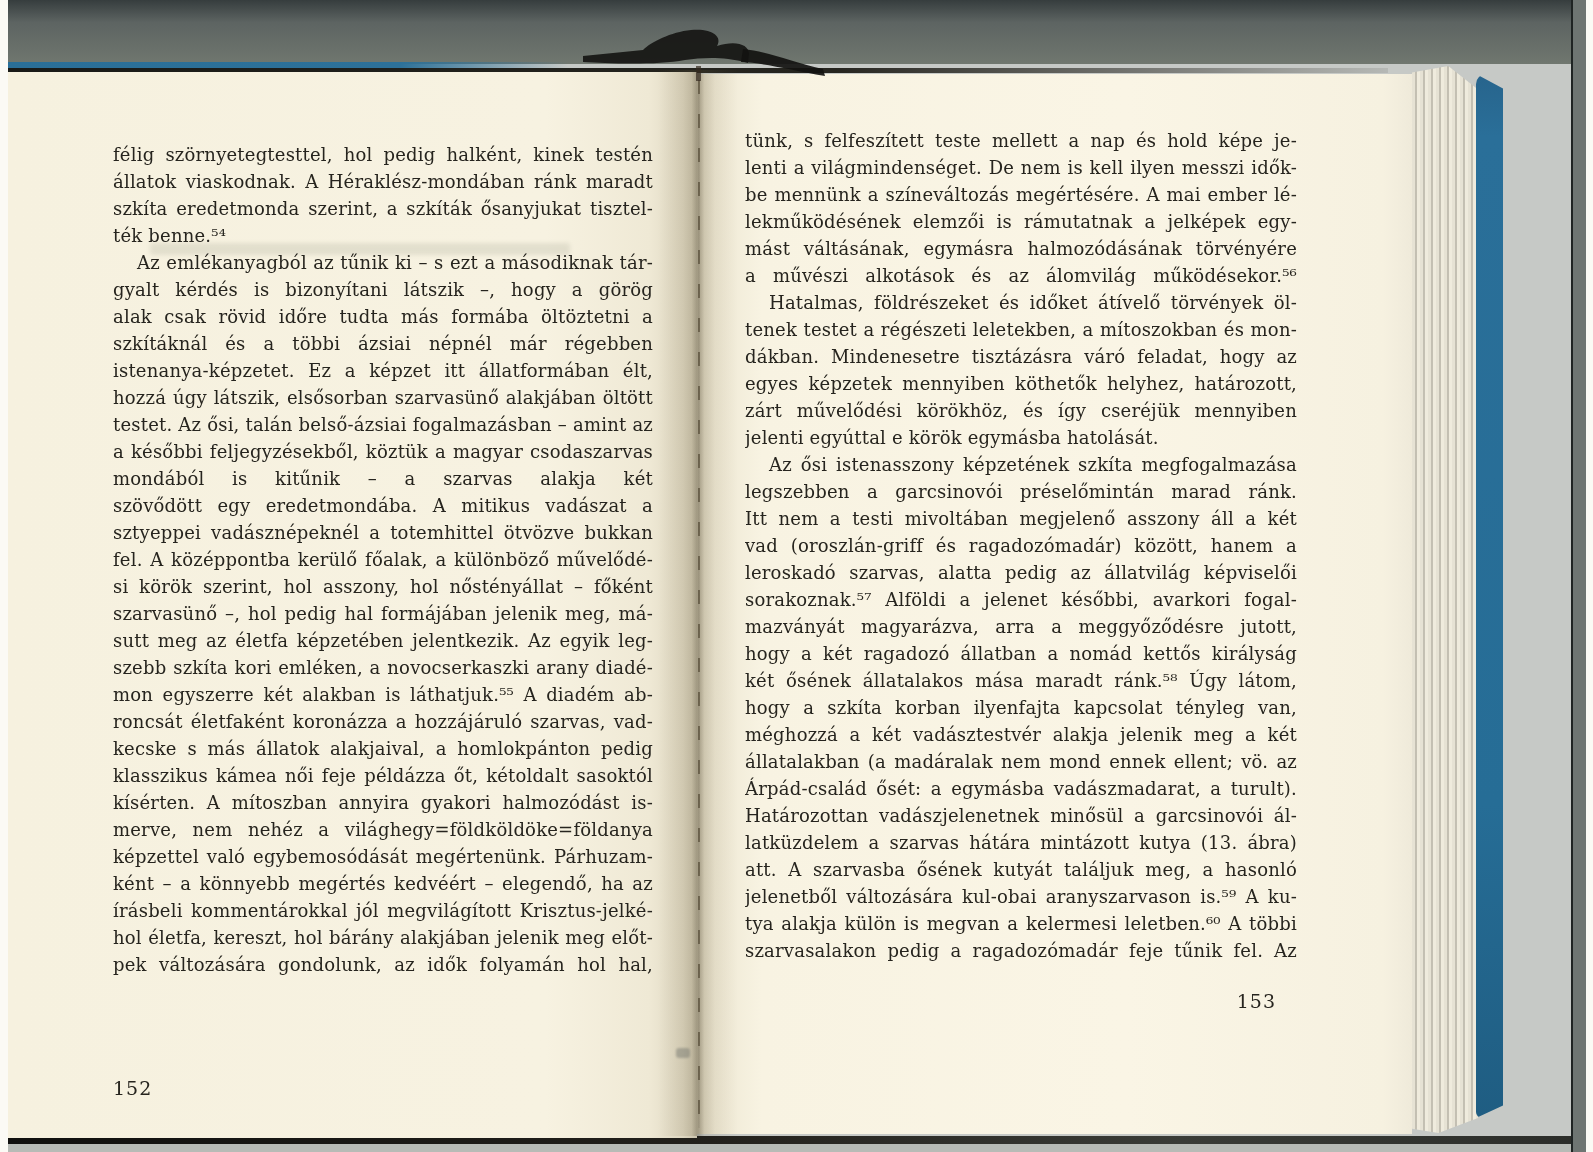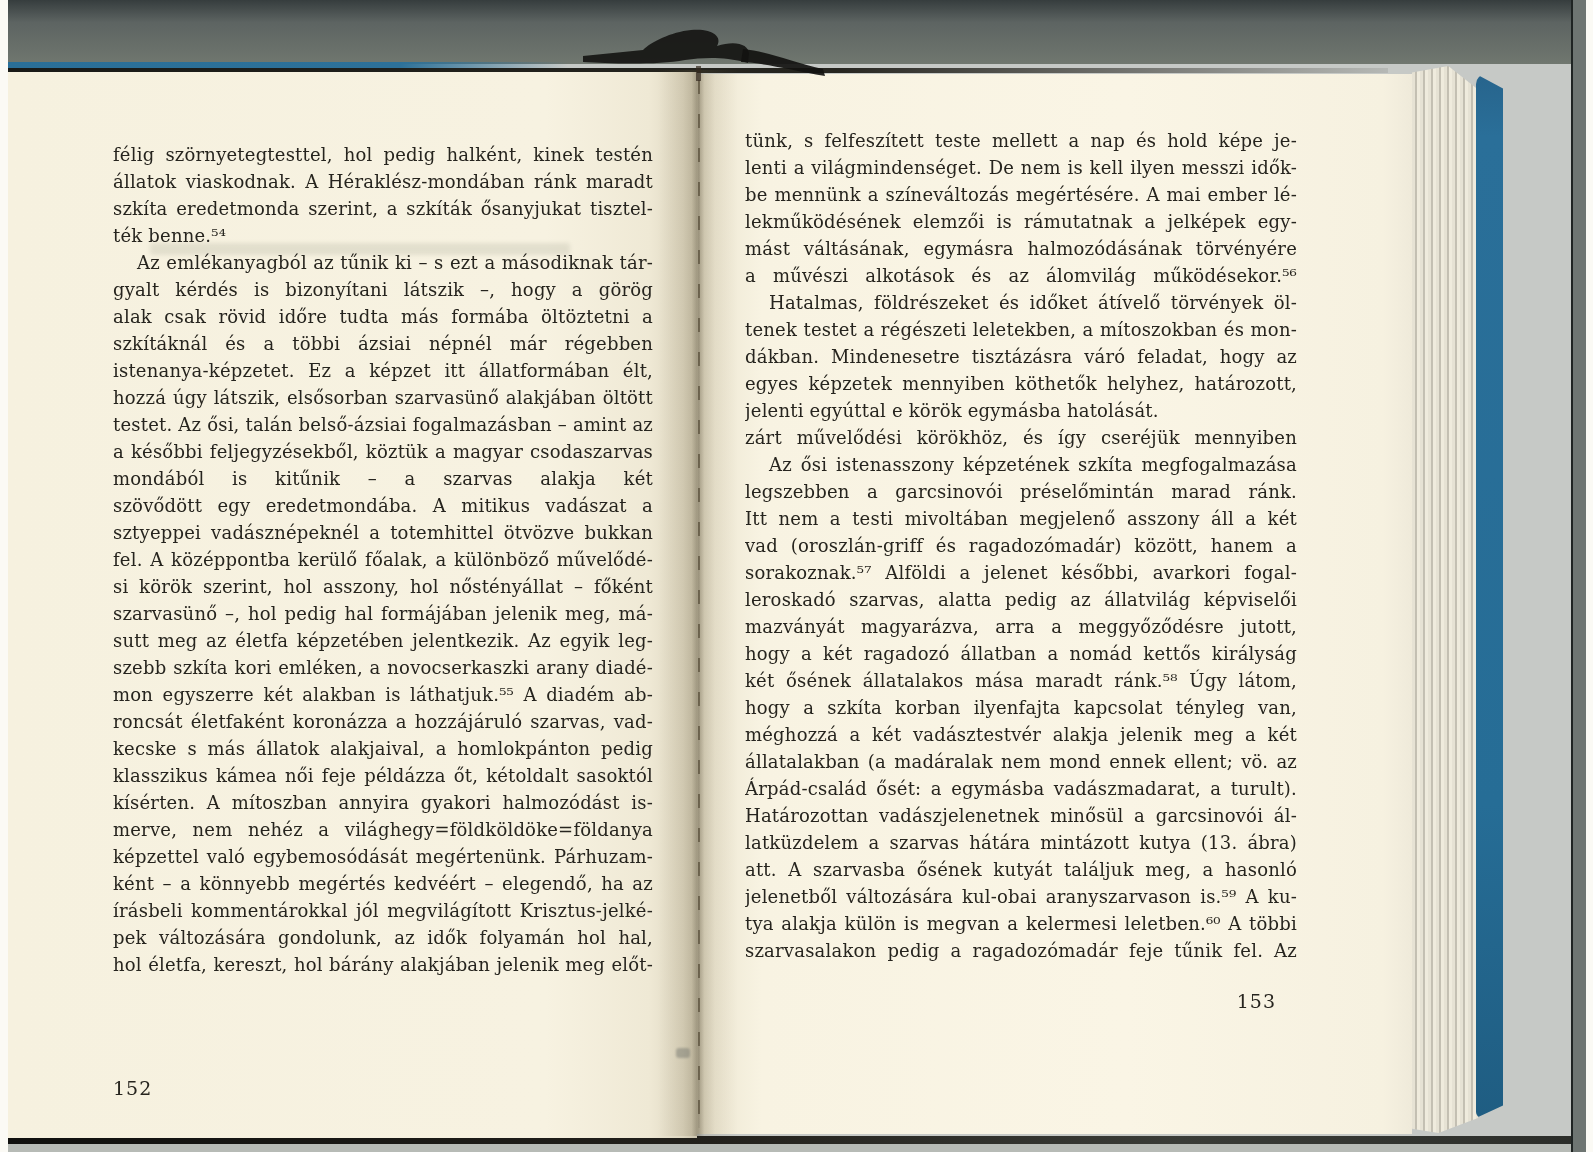--- a/index.html
+++ b/index.html
@@ -132,42 +132,42 @@
       <div class="line j">szebb szkíta kori emléken, a novocserkaszki arany diadé-</div>
       <div class="line j">mon egyszerre két alakban is láthatjuk.⁵⁵ A diadém ab-</div>
       <div class="line j">roncsát életfaként koronázza a hozzájáruló szarvas, vad-</div>
       <div class="line j">kecske s más állatok alakjaival, a homlokpánton pedig egy</div>
       <div class="line j">klasszikus kámea női feje példázza őt, kétoldalt sasoktól</div>
       <div class="line j">kísérten. A mítoszban annyira gyakori halmozódást is-</div>
       <div class="line j">merve, nem nehéz a világhegy=földköldöke=földanya</div>
       <div class="line j">képzettel való egybemosódását megértenünk. Párhuzam-</div>
       <div class="line j">ként – a könnyebb megértés kedvéért – elegendő, ha az</div>
       <div class="line j">írásbeli kommentárokkal jól megvilágított Krisztus-jelké-</div>
+      <div class="line j">hol életfa, kereszt, hol bárány alakjában jelenik meg előt-</div>
       <div class="line j">pek változására gondolunk, az idők folyamán hol hal,</div>
-      <div class="line j">hol életfa, kereszt, hol bárány alakjában jelenik meg előt-</div>
     </div>
   <div class="text-block tb-right">
       <div class="line j">tünk, s felfeszített teste mellett a nap és hold képe je-</div>
       <div class="line j">lenti a világmindenséget. De nem is kell ilyen messzi idők-</div>
       <div class="line j">be mennünk a színeváltozás megértésére. A mai ember lé-</div>
       <div class="line j">lekműködésének elemzői is rámutatnak a jelképek egy-</div>
       <div class="line j">mást váltásának, egymásra halmozódásának törvényére</div>
       <div class="line j">a művészi alkotások és az álomvilág működésekor.⁵⁶</div>
       <div class="line j ind">Hatalmas, földrészeket és időket átívelő törvények öl-</div>
       <div class="line j">tenek testet a régészeti leletekben, a mítoszokban és mon-</div>
       <div class="line j">dákban. Mindenesetre tisztázásra váró feladat, hogy az</div>
       <div class="line j">egyes képzetek mennyiben köthetők helyhez, határozott,</div>
+      <div class="line j">zárt művelődési körökhöz, és így cseréjük mennyiben</div>
       <div class="line">jelenti egyúttal e körök egymásba hatolását.</div>
-      <div class="line j">zárt művelődési körökhöz, és így cseréjük mennyiben</div>
       <div class="line j ind">Az ősi istenasszony képzetének szkíta megfogalmazása</div>
       <div class="line j">legszebben a garcsinovói préselőmintán marad ránk.</div>
       <div class="line j">Itt nem a testi mivoltában megjelenő asszony áll a két fene-</div>
       <div class="line j">vad (oroszlán-griff és ragadozómadár) között, hanem a</div>
+      <div class="line j">leroskadó szarvas, alatta pedig az állatvilág képviselői</div>
       <div class="line j">sorakoznak.⁵⁷ Alföldi a jelenet későbbi, avarkori fogal-</div>
-      <div class="line j">leroskadó szarvas, alatta pedig az állatvilág képviselői</div>
       <div class="line j">mazványát magyarázva, arra a meggyőződésre jutott,</div>
       <div class="line j">hogy a két ragadozó állatban a nomád kettős királyság</div>
       <div class="line j">két ősének állatalakos mása maradt ránk.⁵⁸ Úgy látom,</div>
       <div class="line j">hogy a szkíta korban ilyenfajta kapcsolat tényleg van,</div>
       <div class="line j">méghozzá a két vadásztestvér alakja jelenik meg a két</div>
       <div class="line j">állatalakban (a madáralak nem mond ennek ellent; vö. az</div>
       <div class="line j">Árpád-család ősét: a egymásba vadászmadarat, a turult).</div>
       <div class="line j">Határozottan vadászjelenetnek minősül a garcsinovói ál-</div>
       <div class="line j">latküzdelem a szarvas hátára mintázott kutya (13. ábra) mi-</div>
       <div class="line j">att. A szarvasba ősének kutyát találjuk meg, a hasonló</div>

